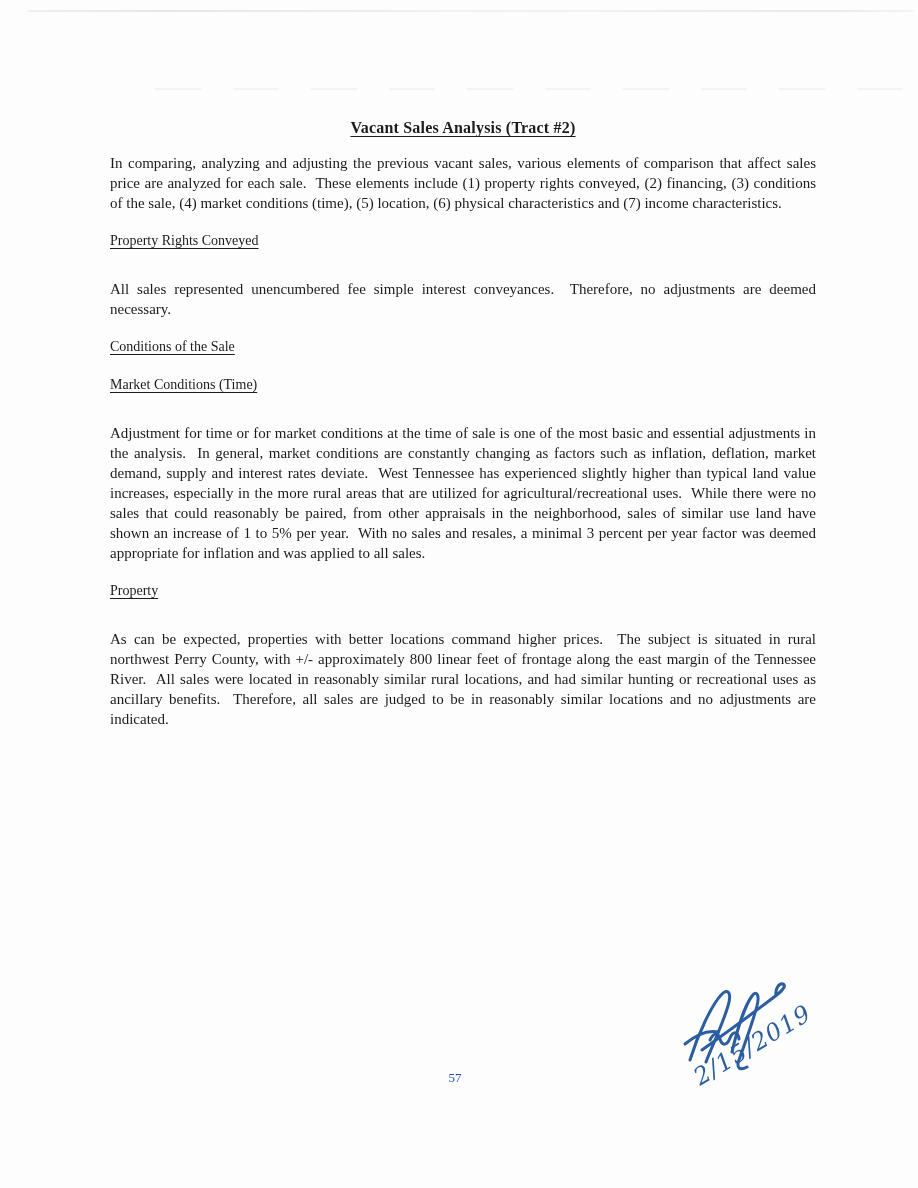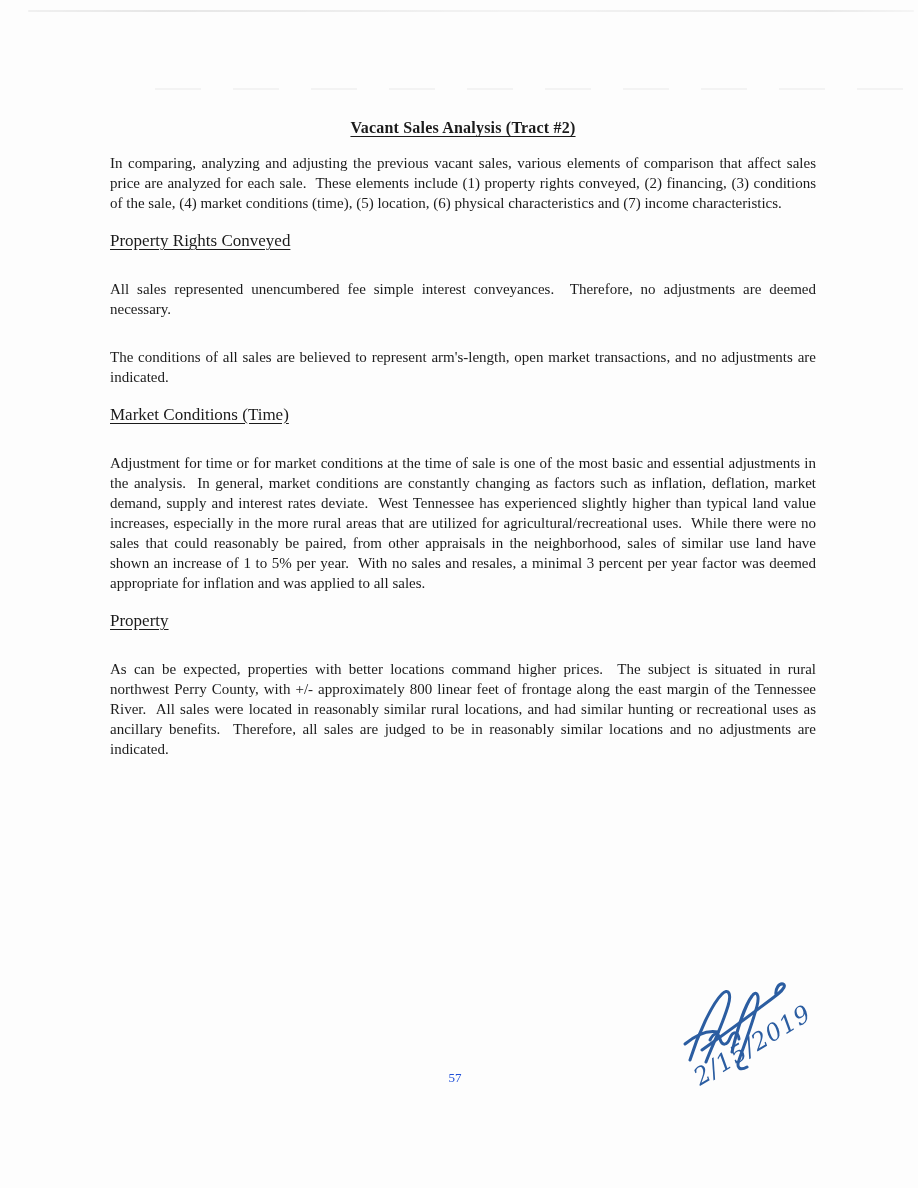--- a/index.html
+++ b/index.html
@@ -47,21 +47,21 @@
   }
   .para {
     margin: 15px 0 0 0;
     font-size: 15px;
     line-height: 20px;
     text-align: justify;
   }
   .para.after-heading { margin-top: 28px; }
   .heading {
     margin: 18px 0 0 0;
-    font-size: 17px;
+    font-size: 14px;
     font-weight: 400;
     line-height: 20px;
     text-decoration: underline;
     text-underline-offset: 3px;
   }
   .signature {
     position: absolute;
     left: 668px;
     top: 972px;
     width: 170px;
@@ -96,21 +96,21 @@
 
     <p class="para">In comparing, analyzing and adjusting the previous vacant sales, various elements of comparison that affect sales price are analyzed for each sale.&nbsp; These elements include (1) property rights conveyed, (2) financing, (3) conditions of the sale, (4) market conditions (time), (5) location, (6) physical characteristics and (7) income characteristics.</p>
 
     <section>
       <h2 class="heading">Property Rights Conveyed</h2>
       <p class="para after-heading">All sales represented unencumbered fee simple interest conveyances.&nbsp; Therefore, no adjustments are deemed necessary.</p>
     </section>
 
 
     <section>
-      <p class="para after-heading">The conditions of all sales are believed to represent arm's-length, open market transactions, and no adjustments are indicated.</p>
+      <h2 class="heading">Conditions of the Sale</h2>
     </section>
 
     <section>
       <h2 class="heading">Market Conditions (Time)</h2>
       <p class="para after-heading">Adjustment for time or for market conditions at the time of sale is one of the most basic and essential adjustments in the analysis.&nbsp; In general, market conditions are constantly changing as factors such as inflation, deflation, market demand, supply and interest rates deviate.&nbsp; West Tennessee has experienced slightly higher than typical land value increases, especially in the more rural areas that are utilized for agricultural/recreational uses.&nbsp; While there were no sales that could reasonably be paired, from other appraisals in the neighborhood, sales of similar use land have shown an increase of 1 to 5% per year.&nbsp; With no sales and resales, a minimal 3 percent per year factor was deemed appropriate for inflation and was applied to all sales.</p>
     </section>
 
     <section>
       <h2 class="heading">Property</h2>
       <p class="para after-heading">As can be expected, properties with better locations command higher prices.&nbsp; The subject is situated in rural northwest Perry County, with +/- approximately 800 linear feet of frontage along the east margin of the Tennessee River.&nbsp; All sales were located in reasonably similar rural locations, and had similar hunting or recreational uses as ancillary benefits.&nbsp; Therefore, all sales are judged to be in reasonably similar locations and no adjustments are indicated.</p>

